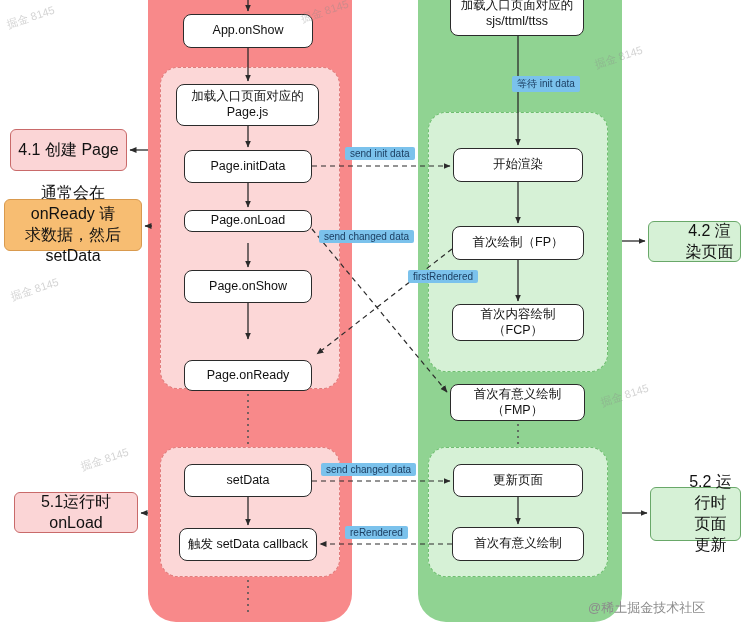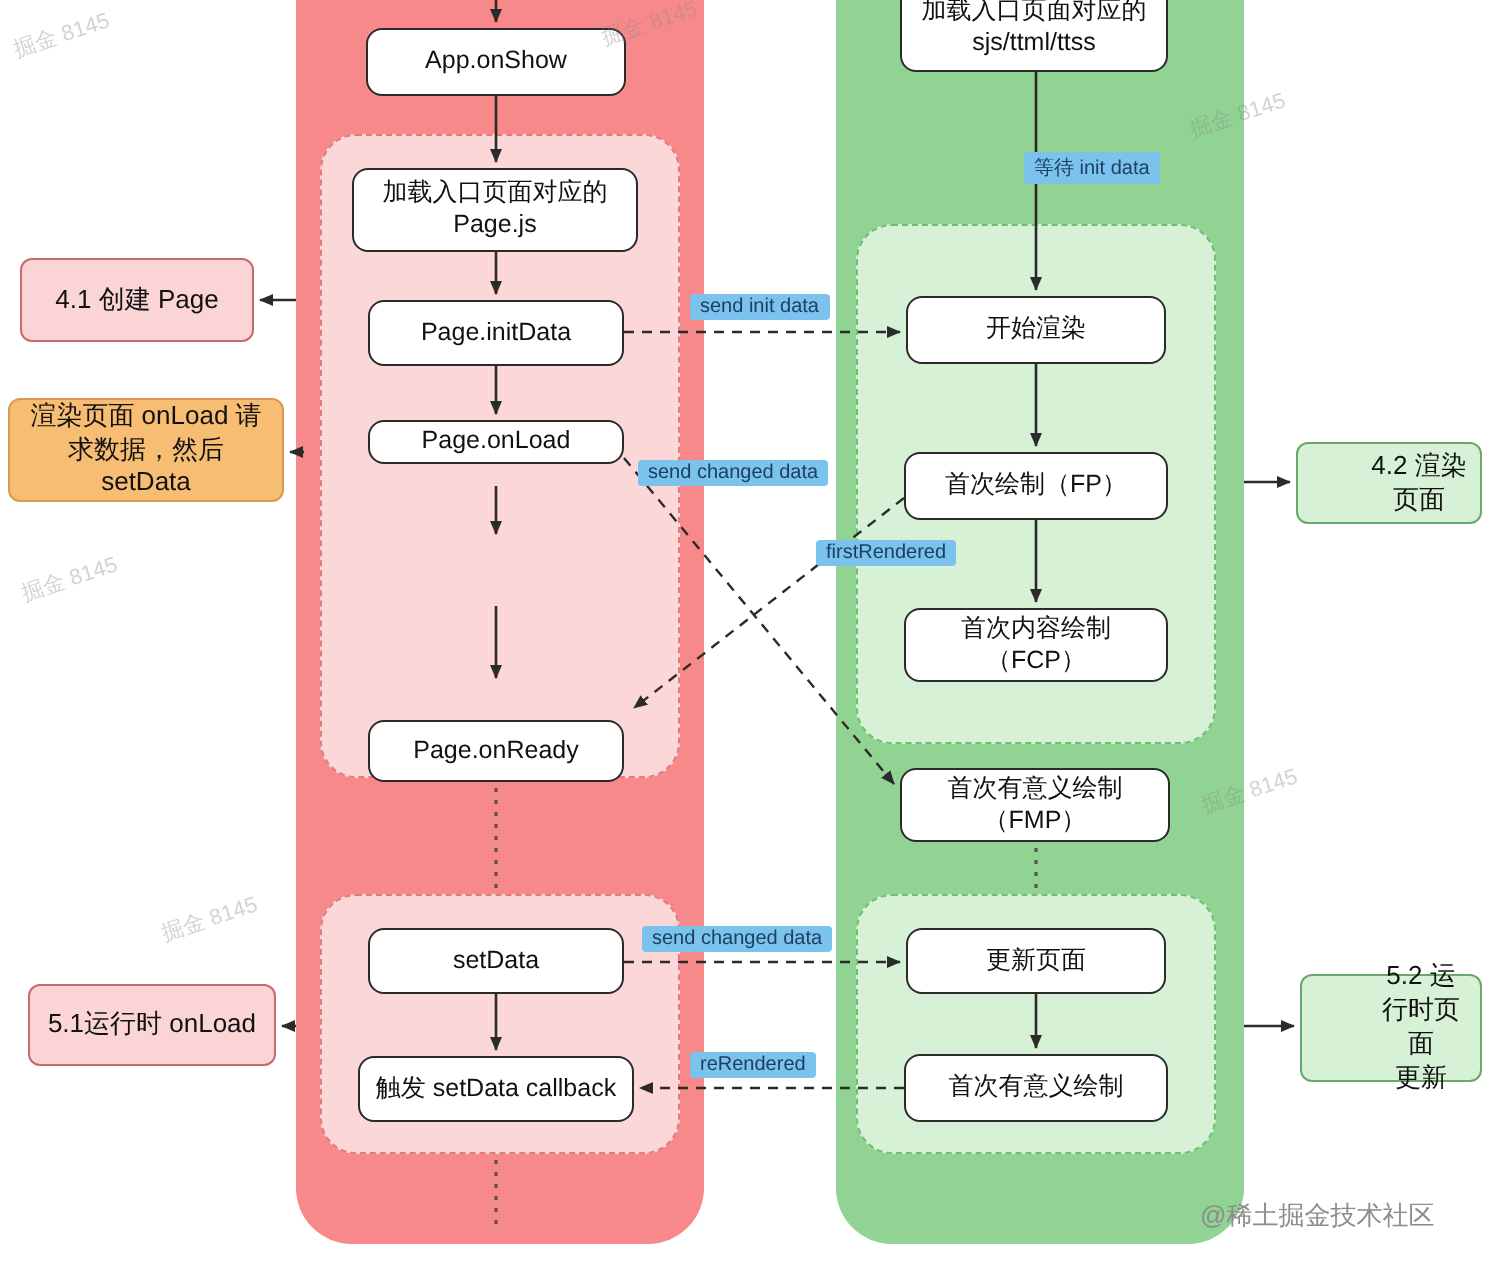--- a/index.html
+++ b/index.html
@@ -19,32 +19,32 @@
   .solid  { stroke:#2b2b2b; stroke-width:1.3; fill:none; }
   .dash   { stroke:#2b2b2b; stroke-width:1.2; fill:none; stroke-dasharray:5 4; }
   .dots   { stroke:#555;    stroke-width:1.6; fill:none; stroke-dasharray:2 4; }
 
   .node { position:absolute; background:#fff; border:1px solid #2b2b2b; border-radius:8px;
           display:flex; align-items:center; justify-content:center; text-align:center;
           font-size:12.5px; color:#111; line-height:1.25; white-space:pre-line;
           padding:2px 4px; z-index:3; }
 
   .sidebox { position:absolute; border-radius:6px; display:flex; align-items:center; justify-content:center;
-             text-align:center; font-size:13px; color:#111; line-height:1.3; white-space:pre-line;
+             text-align:center; font-size:16px; color:#111; line-height:1.3; white-space:pre-line;
              padding:2px 6px; z-index:3; }
   .sidebox.pink   { background:var(--pink_box);   border:1px solid var(--pink_border); }
   .sidebox.orange { background:var(--orange_box); border:1px solid var(--orange_border); }
   .sidebox.green  { background:var(--green_box);  border:1px solid var(--green_border);padding-left:36px; }
 
   .edge-label { position:absolute; background:var(--blue_label); color:var(--blue_text);
                 font-size:10px; padding:1px 5px; border-radius:2px; white-space:nowrap; z-index:4; }
 
   .wm { position:absolute; color:rgba(140,140,140,0.38); font-size:11px; transform:rotate(-18deg);
         white-space:nowrap; z-index:5; pointer-events:none; }
-  .credit { position:absolute; color:#8c8c8c; font-size:13px; z-index:5;margin-left:12px; }
+  .credit { position:absolute; color:#8c8c8c; font-size:13px; z-index:5; }
 </style>
 </head>
 <body>
 
 <div id="canvas">
 
   <div class="col left" style="left:148px;top:-36px;width:204px;height:658px"></div>
   <div class="col right" style="left:418px;top:-36px;width:204px;height:658px"></div>
 
   <div class="group gl" style="left:160px;top:67px;width:180px;height:322px"></div>
@@ -87,37 +87,38 @@
     <line class="dots" x1="248" y1="394" x2="248" y2="444"></line>
     <line class="dots" x1="248" y1="580" x2="248" y2="612"></line>
     <line class="dots" x1="518" y1="424" x2="518" y2="444"></line>
   </svg>
 
   <div class="node" style="left:183px;top:14px;width:130px;height:34px">App.onShow</div>
   <div class="node" style="left:176px;top:84px;width:143px;height:42px">加载入口页面对应的
 Page.js</div>
   <div class="node" style="left:184px;top:150px;width:128px;height:33px">Page.initData</div>
   <div class="node" style="left:184px;top:210px;width:128px;height:22px">Page.onLoad</div>
+  <div class="node" style="left:184px;top:270px;width:128px;height:33px">Page.onShow</div>
   <div class="node" style="left:184px;top:360px;width:128px;height:31px">Page.onReady</div>
   <div class="node" style="left:184px;top:464px;width:128px;height:33px">setData</div>
   <div class="node" style="left:179px;top:528px;width:138px;height:33px">触发 setData callback</div>
 
   <div class="node" style="left:450px;top:-8px;width:134px;height:44px">加载入口页面对应的
 sjs/ttml/ttss</div>
   <div class="node" style="left:453px;top:148px;width:130px;height:34px">开始渲染</div>
   <div class="node" style="left:452px;top:226px;width:132px;height:34px">首次绘制（FP）</div>
   <div class="node" style="left:452px;top:304px;width:132px;height:37px">首次内容绘制
 （FCP）</div>
   <div class="node" style="left:450px;top:384px;width:135px;height:37px">首次有意义绘制
 （FMP）</div>
   <div class="node" style="left:453px;top:464px;width:130px;height:33px">更新页面</div>
   <div class="node" style="left:452px;top:527px;width:132px;height:34px">首次有意义绘制</div>
 
   <div class="sidebox pink" style="left:10px;top:129px;width:117px;height:42px">4.1 创建 Page</div>
-  <div class="sidebox orange" style="left:4px;top:199px;width:138px;height:52px">渲染页面 onLoad 请
+  <div class="sidebox orange" style="left:4px;top:199px;width:138px;height:52px">通常会在 onReady 请
 求数据，然后 setData</div>
   <div class="sidebox green" style="left:648px;top:221px;width:93px;height:41px">4.2 渲染页面</div>
   <div class="sidebox pink" style="left:14px;top:492px;width:124px;height:41px">5.1运行时 onLoad</div>
   <div class="sidebox green" style="left:650px;top:487px;width:91px;height:54px">5.2 运行时页面
 更新</div>
 
   <div class="edge-label" style="left:512px;top:76px">等待 init data</div>
   <div class="edge-label" style="left:345px;top:147px">send init data</div>
   <div class="edge-label" style="left:319px;top:230px">send changed data</div>
   <div class="edge-label" style="left:408px;top:270px">firstRendered</div>

